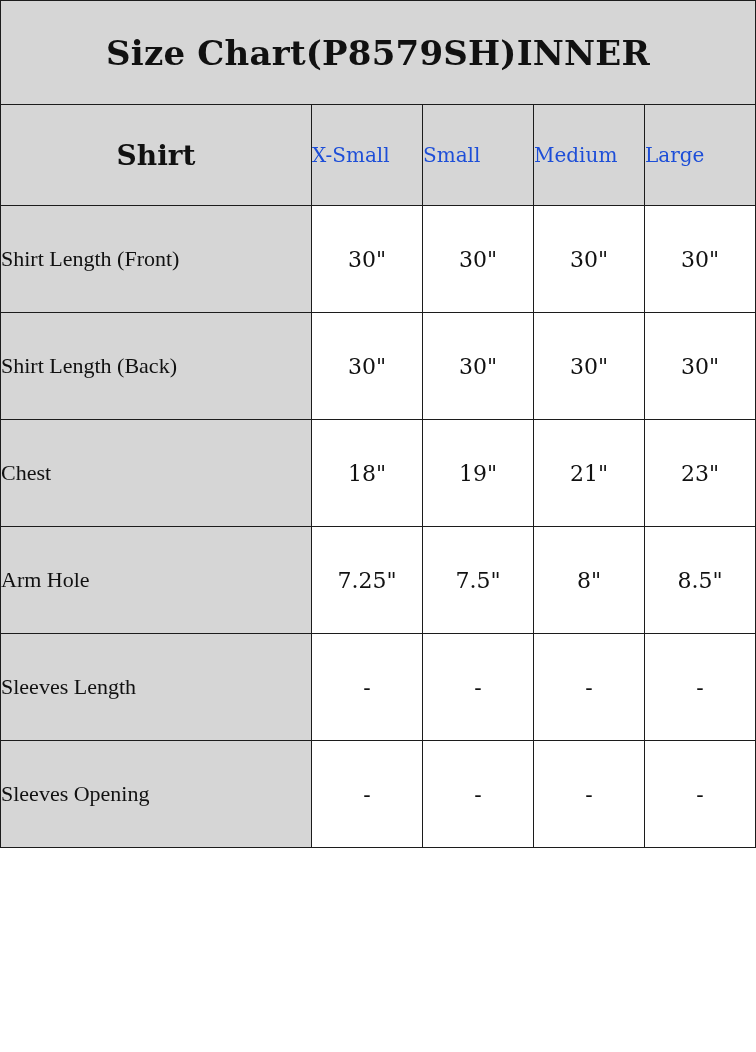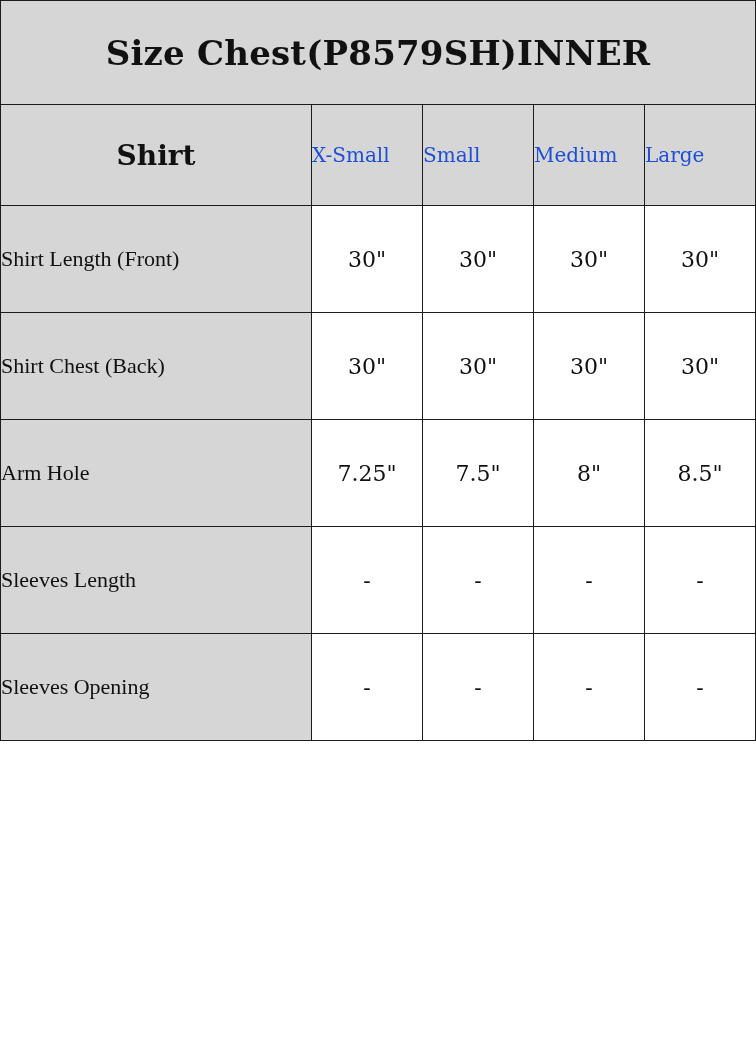--- a/index.html
+++ b/index.html
@@ -86,47 +86,54 @@
   <table class="size-chart">
     <colgroup>
       <col class="c-label">
       <col class="c-val">
       <col class="c-val">
       <col class="c-val">
       <col class="c-val">
     </colgroup>
     <tbody>
       <tr>
-        <td class="title-cell" colspan="5">Size Chest(P8579SH)INNER</td>
+        <td class="title-cell" colspan="5">Size Chart(P8579SH)INNER</td>
       </tr>
       <tr class="header-row">
         <td class="header-label">Shirt</td>
         <td class="header-size">X-Small</td>
         <td class="header-size">Small</td>
         <td class="header-size">Medium</td>
         <td class="header-size">Large</td>
       </tr>
 
       <tr>
         <td class="row-label">Shirt Length (Front)</td>
         <td class="row-value">30"</td>
         <td class="row-value">30"</td>
         <td class="row-value">30"</td>
         <td class="row-value">30"</td>
       </tr>
 
       <tr>
-        <td class="row-label">Shirt Chest (Back)</td>
+        <td class="row-label">Shirt Length (Back)</td>
         <td class="row-value">30"</td>
         <td class="row-value">30"</td>
         <td class="row-value">30"</td>
         <td class="row-value">30"</td>
       </tr>
 
 
+      <tr>
+        <td class="row-label">Chest</td>
+        <td class="row-value">18"</td>
+        <td class="row-value">19"</td>
+        <td class="row-value">21"</td>
+        <td class="row-value">23"</td>
+      </tr>
 
       <tr>
         <td class="row-label">Arm Hole</td>
         <td class="row-value">7.25"</td>
         <td class="row-value">7.5"</td>
         <td class="row-value">8"</td>
         <td class="row-value">8.5"</td>
       </tr>
 
 

